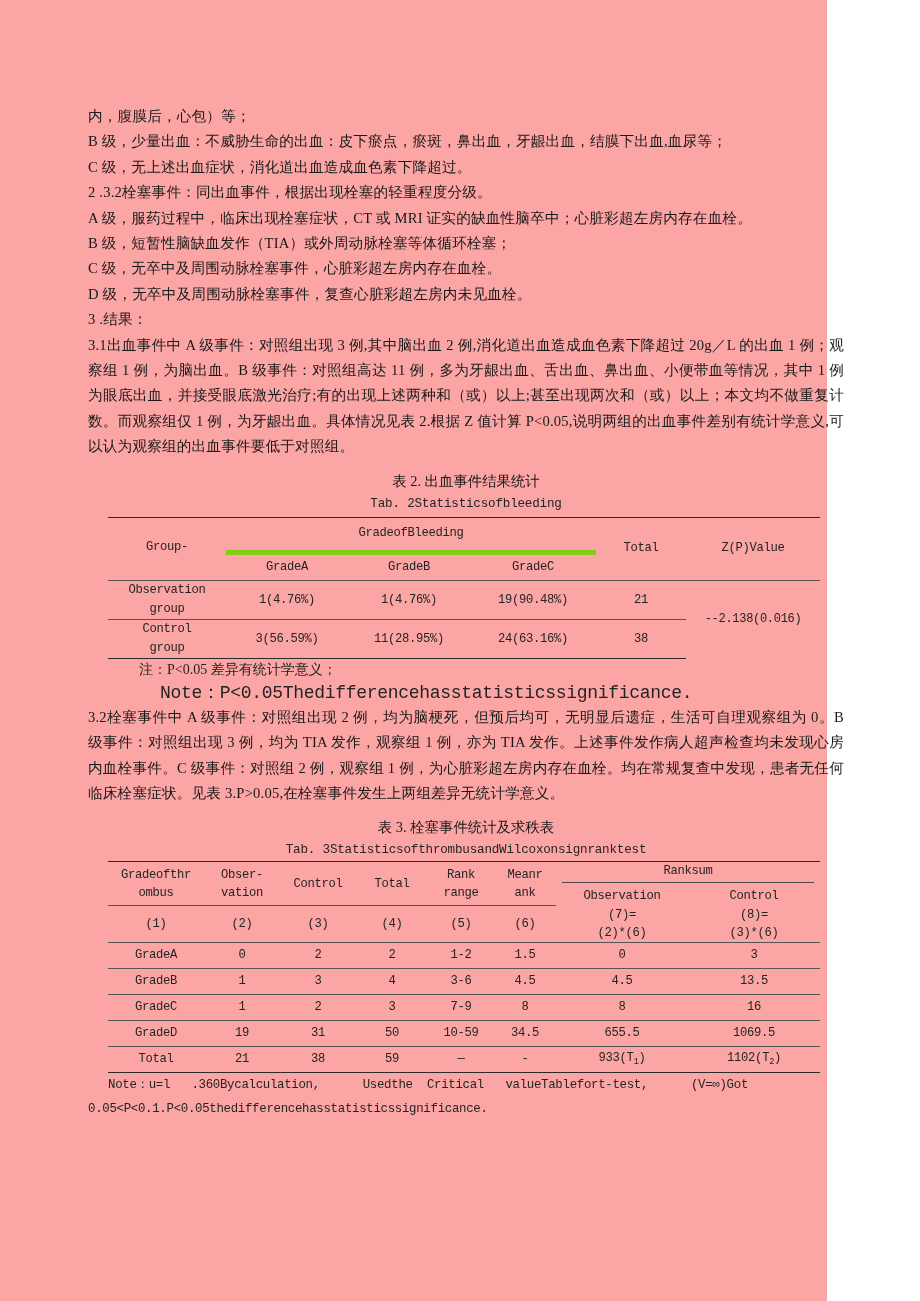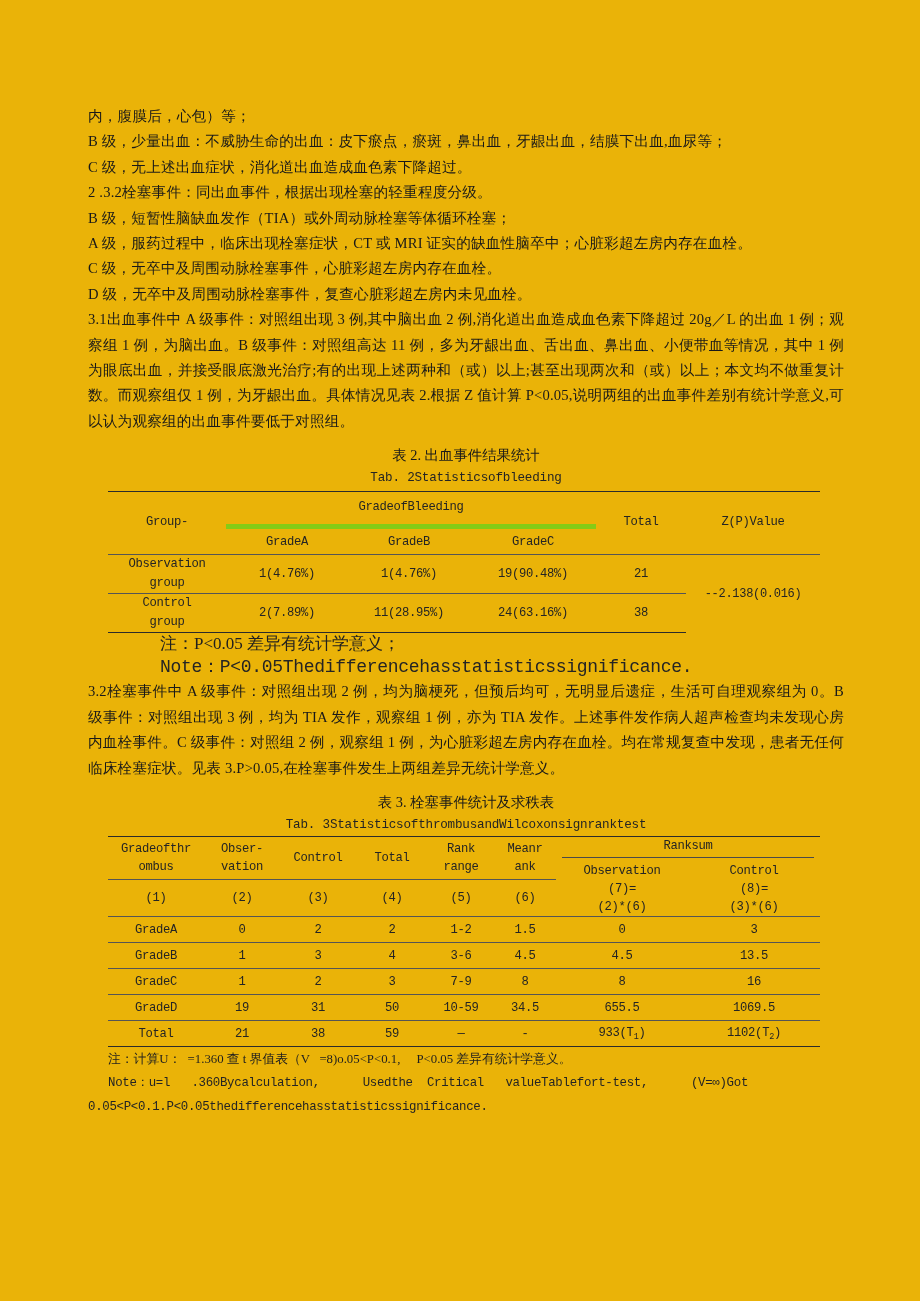--- a/index.html
+++ b/index.html
@@ -11,23 +11,23 @@
     width: 920px;
     height: 1301px;
     font-family: "Liberation Serif", "DejaVu Serif", serif;
     color: #1b1b1b;
     overflow: hidden;
     position: relative;
   }
   #page {
     position: absolute;
     left: 0; top: 0;
-    width: 920px;
+    width: 827px;
     height: 1301px;
-    background: #eab308;
+    background: #fca5a5;
   }
   #content {
     position: absolute;
     left: 88px;
     top: 104px;
     width: 756px;
   }
 
   
   .para {
@@ -114,23 +114,23 @@
     vertical-align: middle;
     font-size: 12px;
     white-space: nowrap;
   }
   .grp-two-line { display: block; }
   .grp-two-line .l1 { display: block; }
   .grp-two-line .l2 { display: block; }
 
   
   .note-cn {
-    font-size: 17px;
+    font-size: 14px;
     line-height: 22px;
-    margin-left: 72px;
+    margin-left: 51px;
     font-family: "Liberation Serif", serif;
     color: #1f1f1f;
   }
   .note-en {
     font-size: 18px;
     line-height: 24px;
     margin-left: 72px;
     font-family: "Liberation Mono", "DejaVu Sans Mono", monospace;
     letter-spacing: -0.3px;
     color: #242424;
@@ -192,24 +192,25 @@
 <body>
 
 <div id="page">
   <div id="content">
 
     <div>
       <div class="line">内，腹膜后，心包）等；</div>
       <div class="line">B 级，少量出血：不威胁生命的出血：皮下瘀点，瘀斑，鼻出血，牙龈出血，结膜下出血,血尿等；</div>
       <div class="line">C 级，无上述出血症状，消化道出血造成血色素下降超过。</div>
       <div class="line">2 .3.2栓塞事件：同出血事件，根据出现栓塞的轻重程度分级。</div>
+      <div class="line">A 级，服药过程中，临床出现栓塞症状，CT 或 MRI 证实的缺血性脑卒中；心脏彩超左房内存在血栓。</div>
       <div class="line">B 级，短暂性脑缺血发作（TIA）或外周动脉栓塞等体循环栓塞；</div>
-      <div class="line">A 级，服药过程中，临床出现栓塞症状，CT 或 MRI 证实的缺血性脑卒中；心脏彩超左房内存在血栓。</div>
       <div class="line">C 级，无卒中及周围动脉栓塞事件，心脏彩超左房内存在血栓。</div>
       <div class="line">D 级，无卒中及周围动脉栓塞事件，复查心脏彩超左房内未见血栓。</div>
+      <div class="line">3 .结果：</div>
     </div>
 
     <p class="para para-just">3.1出血事件中 A 级事件：对照组出现 3 例,其中脑出血 2 例,消化道出血造成血色素下降超过 20g／L 的出血 1 例；观察组 1 例，为脑出血。B 级事件：对照组高达 11 例，多为牙龈出血、舌出血、鼻出血、小便带血等情况，其中 1 例为眼底出血，并接受眼底激光治疗;有的出现上述两种和（或）以上;甚至出现两次和（或）以上；本文均不做重复计数。而观察组仅 1 例，为牙龈出血。具体情况见表 2.根据 Z 值计算 P&lt;0.05,说明两组的出血事件差别有统计学意义,可以认为观察组的出血事件要低于对照组。</p>
 
     <div class="tbl-title-cn">表 2. 出血事件结果统计</div>
     <div class="tbl-title-en">Tab. 2Statisticsofbleeding</div>
 
     <div id="t2-wrap">
       <table class="doc t2">
         <colgroup>
@@ -247,21 +248,21 @@
             <td rowspan="2" class="hrule-thin zcell">--2.138(0.016)</td>
           </tr>
 
           <tr class="data-row">
             <td class="hrule-thin hrule-bot grpname">
               <span class="grp-two-line">
                 <span class="l1">Control</span>
                 <span class="l2">group</span>
               </span>
             </td>
-            <td class="hrule-thin hrule-bot">2(7.89%)</td>
+            <td class="hrule-thin hrule-bot">3(56.59%)</td>
             <td class="hrule-thin hrule-bot">11(28.95%)</td>
             <td class="hrule-thin hrule-bot">24(63.16%)</td>
             <td class="hrule-thin hrule-bot">38</td>
           </tr>
         </tbody>
       </table>
     </div>
 
     <div class="note-cn">注：P&lt;0.05 差异有统计学意义；</div>
     <div class="note-en">Note：P&lt;0.05Thedifferencehasstatisticssignificance.</div>
@@ -379,18 +380,17 @@
           <td class="hrule-thin hrule-bot">38</td>
           <td class="hrule-thin hrule-bot">59</td>
           <td class="hrule-thin hrule-bot">—</td>
           <td class="hrule-thin hrule-bot">-</td>
           <td class="hrule-thin hrule-bot"><span>933</span>(<span>T</span><sub>1</sub>)</td>
           <td class="hrule-thin hrule-bot"><span>1102</span>(<span>T</span><sub>2</sub>)</td>
         </tr>
       </tbody>
     </table>
 
-    <div class="fn-cn">注：计算U：  =1.360 查 t 界值表（V   =8)o.05&lt;P&lt;0.1,     P&lt;0.05 差异有统计学意义。</div>
     <div class="fn-en fn-en-2">Note：u=l   .360Bycalculation,      Usedthe  Critical   valueTablefort-test,      (V=∞)Got</div>
     <div class="fn-en fn-en-3">0.05&lt;P&lt;0.1.P&lt;0.05thedifferencehasstatisticssignificance.</div>
 
   </div>
 </div>
 
 </body></html>

